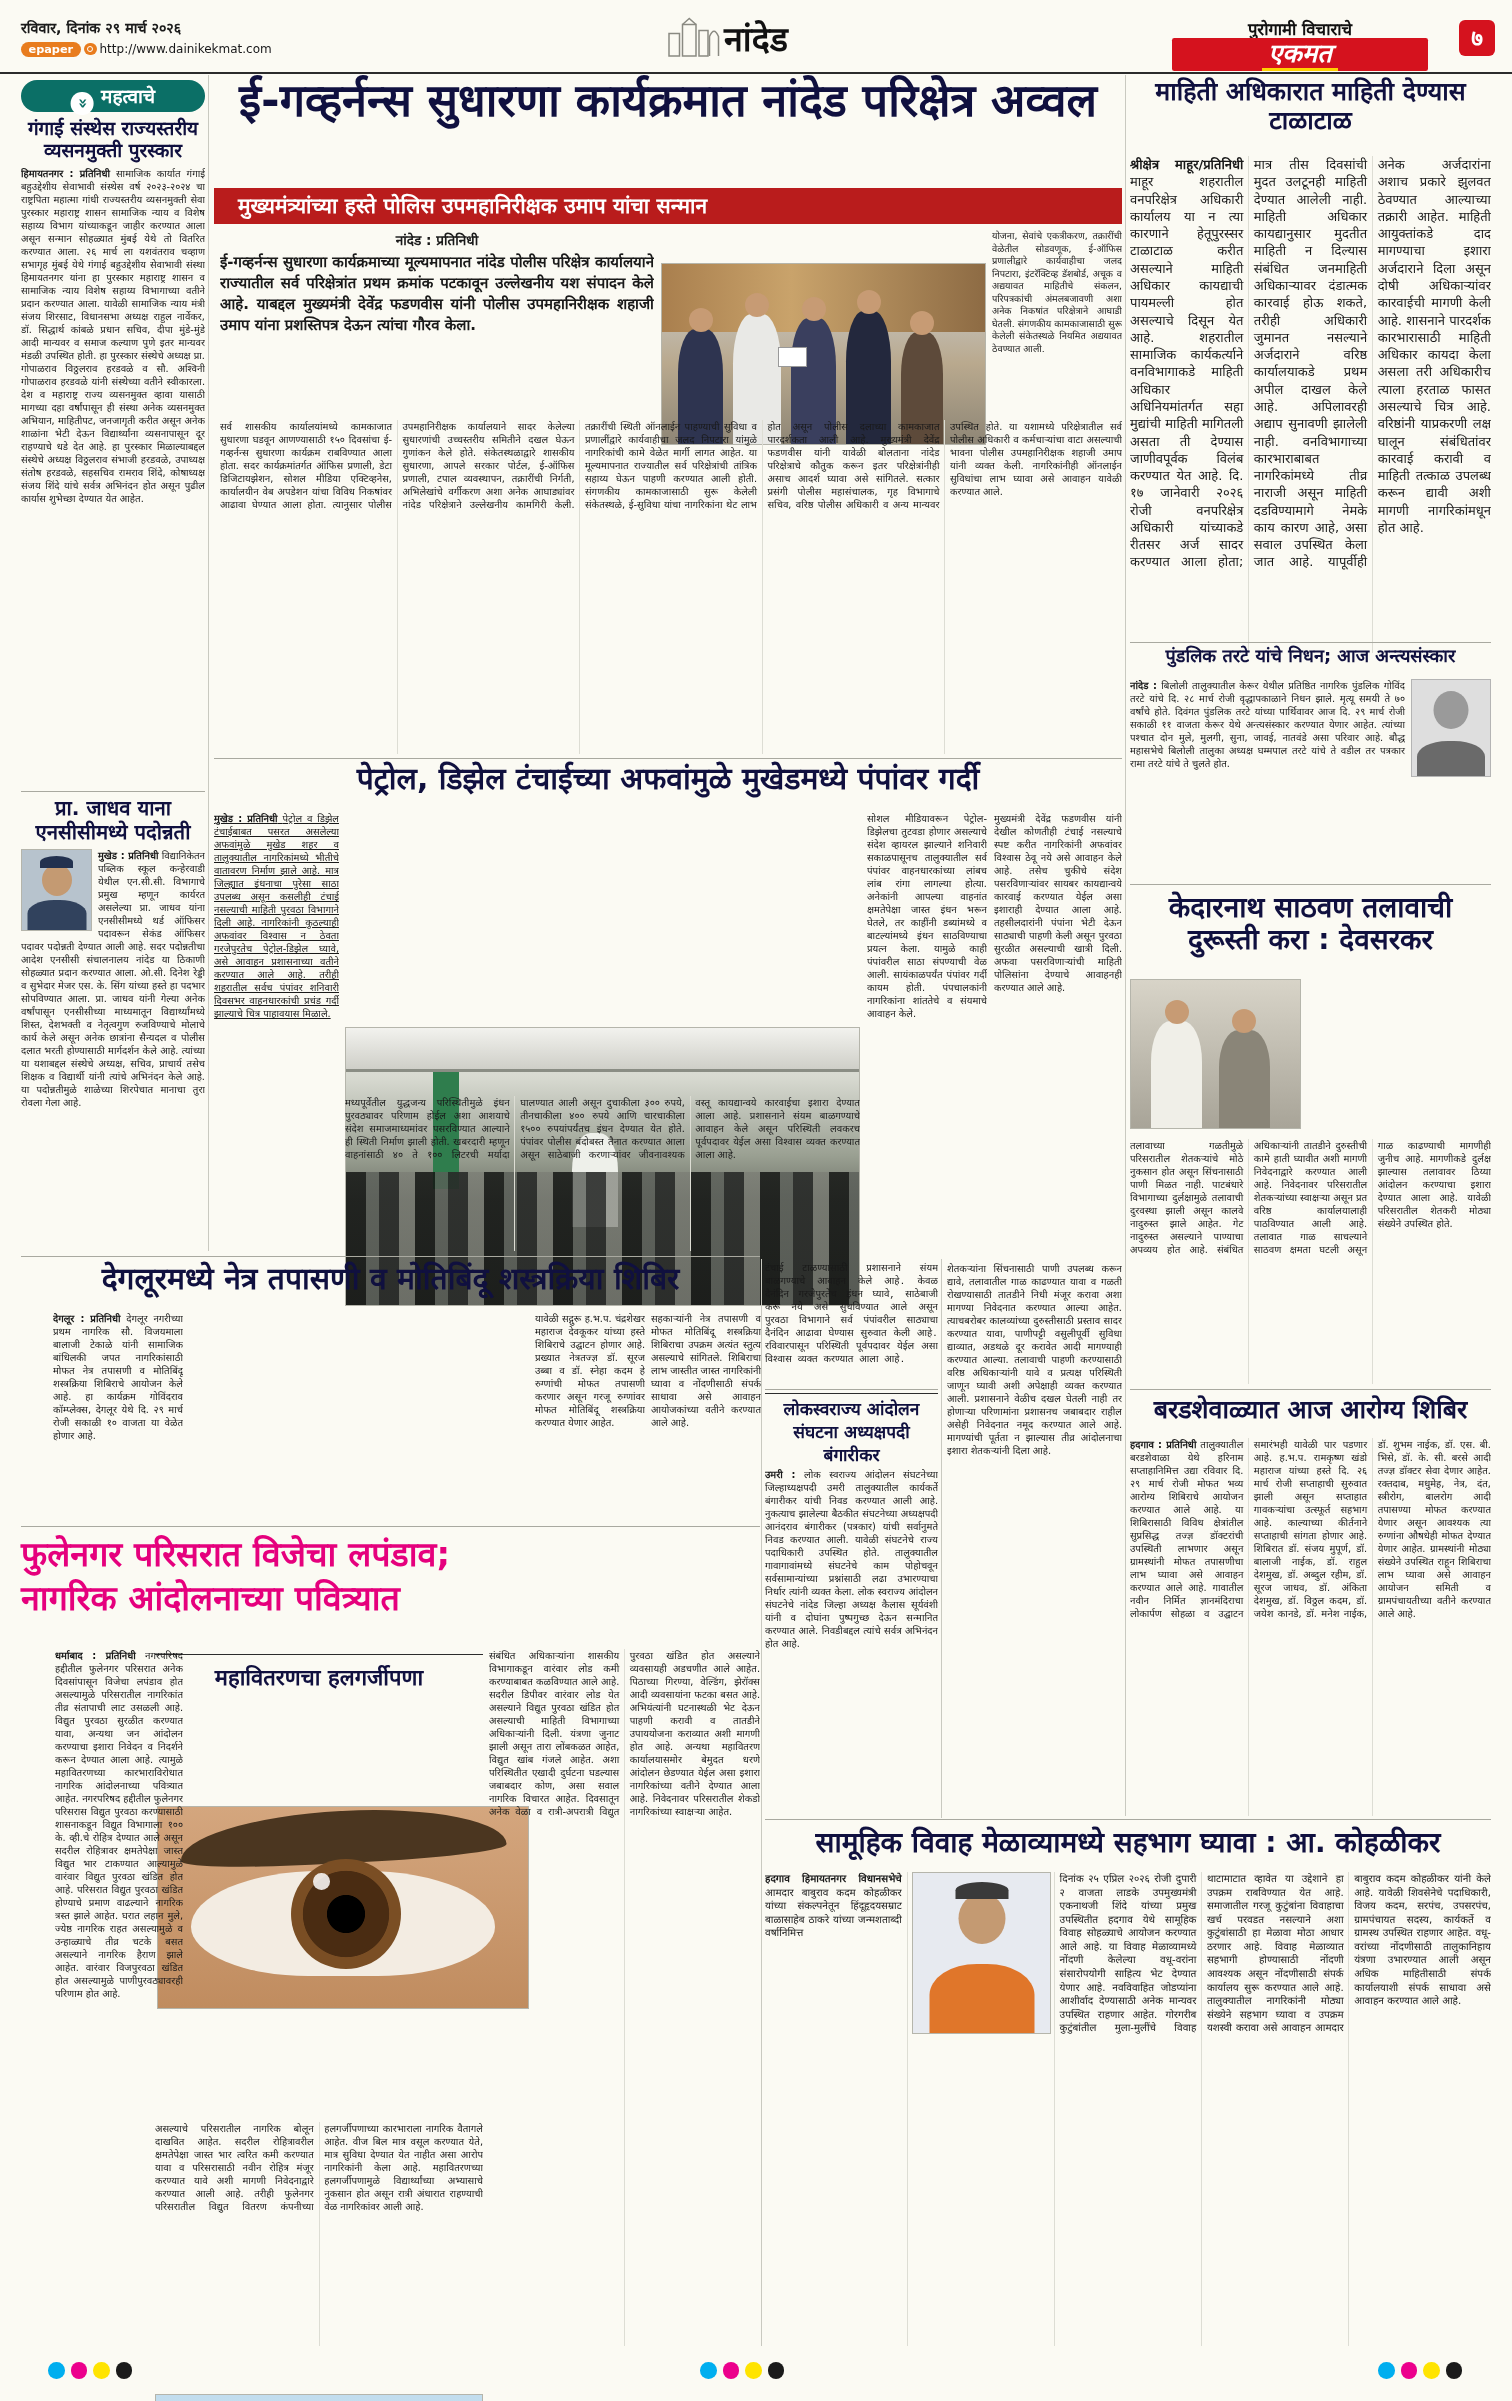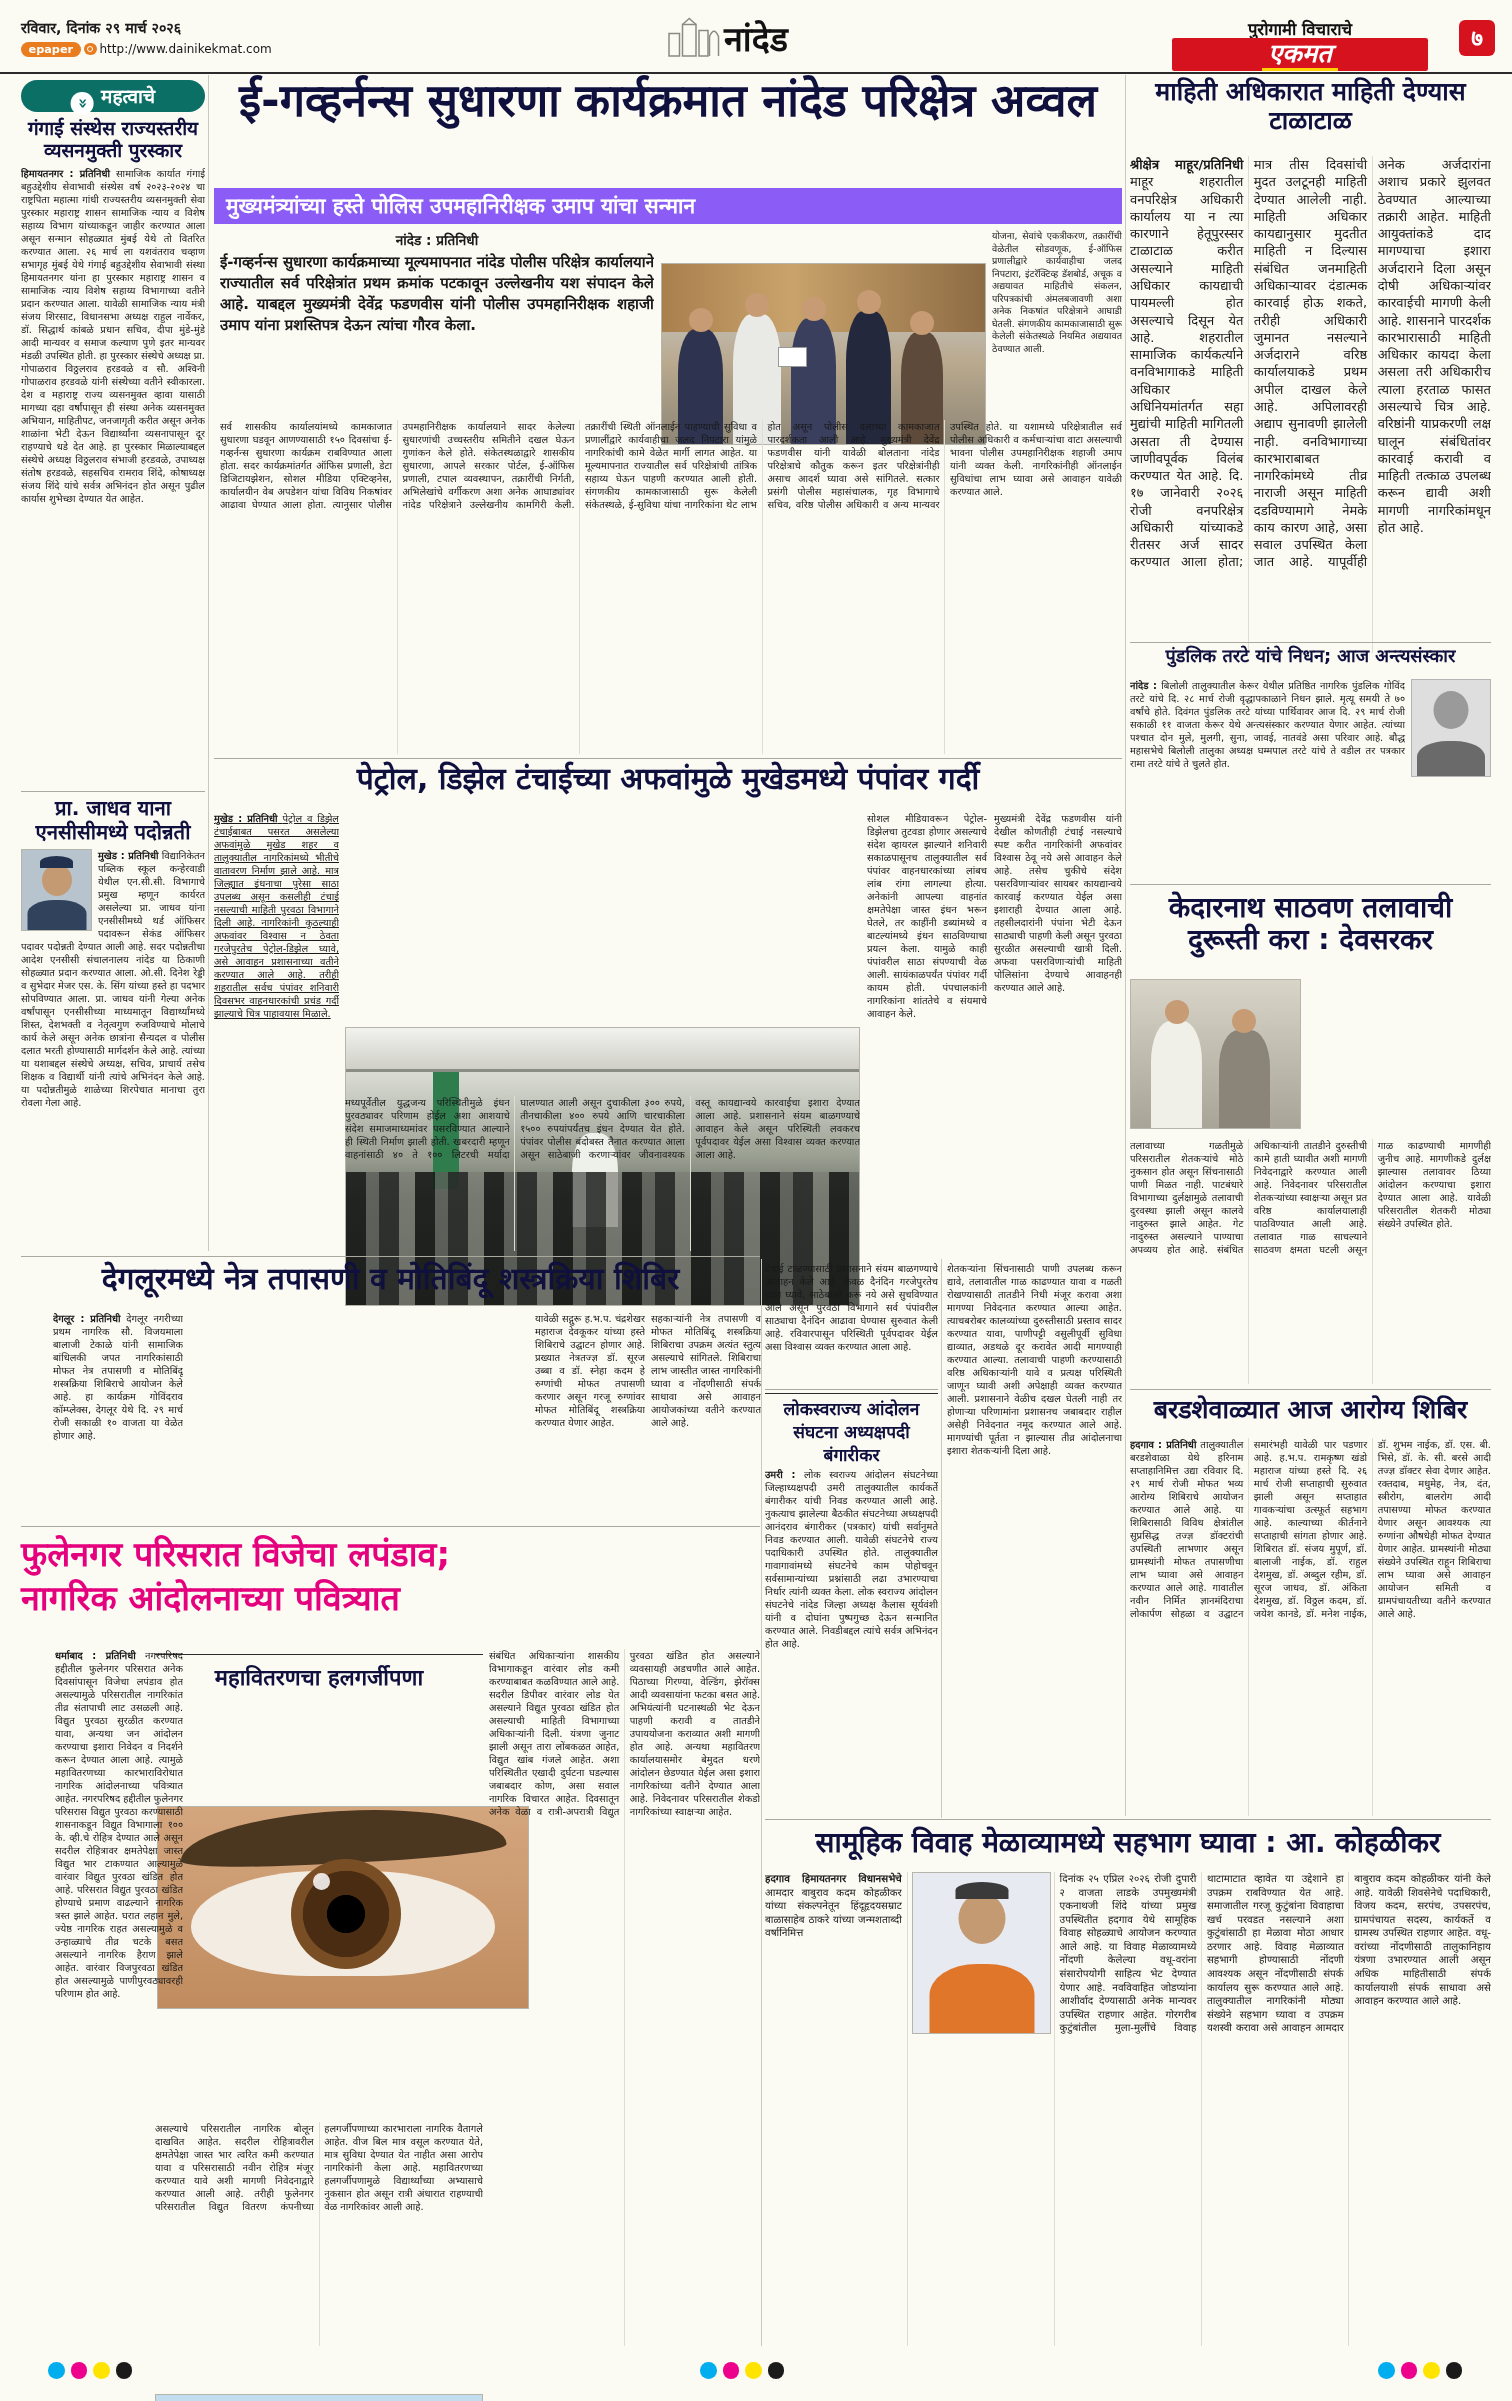--- a/index.html
+++ b/index.html
@@ -17,21 +17,21 @@
   .photo{position:relative;overflow:hidden;border:0.8px solid #b5b5ab;}
   
   .epill{display:inline-block;background:#e87c1e;color:#fff;font-weight:bold;font-size:11.3px;padding:0.8px 7.5px;border-radius:8.3px;}
   .mag{display:inline-block;width:12.8px;height:12.8px;border-radius:50%;background:#e87c1e;position:relative;vertical-align:-2.3px;margin:0 3px;}
   .mag:before{content:"";position:absolute;left:3px;top:3px;width:4.5px;height:4.5px;border:1.5px solid #fff;border-radius:50%;}
   .ekmat{background:#d5121e;color:#fff;font-weight:bold;font-style:italic;text-align:center;border-radius:2.3px;position:relative;}
   .ekmat span{display:inline-block;font-size:25.6px;line-height:30px;border-bottom:3px solid #ffd200;padding:0 6px;}
   .pgnum{background:#d5121e;color:#fff;font-weight:bold;font-size:22.6px;text-align:center;line-height:36px;border-radius:6px;}
   .mvbox{background:#0b6f66;color:#fff;font-weight:bold;font-size:19px;text-align:center;line-height:32px;border-radius:16px;}
   .mv-ic{display:inline-block;background:#fff;color:#0b6f66;width:22.6px;height:22.6px;line-height:21px;border-radius:50%;transform:rotate(90deg);font-size:16.6px;vertical-align:-4.5px;margin-right:7.5px;}
-  .subbar{background:#8b5cf6;color:#fff;font-weight:bold;font-size:21px;line-height:36px;padding-left:12px;}
+  .subbar{background:#b91c1c;color:#fff;font-weight:bold;font-size:21px;line-height:36px;padding-left:24px;}
   .pinkhl{color:#e5007d;font-weight:bold;line-height:1.3;}
   .boxedhl{border-top:1.5px solid #2c2c2c;font-weight:bold;color:#10103f;text-align:center;}
   
   .fig{position:absolute;bottom:0;border-radius:38% 38% 0 0;}
   .fig .head{position:absolute;top:-21px;left:50%;transform:translateX(-50%);width:24px;height:24px;border-radius:50%;background:#c79b74;}
   
   .ph-head{position:absolute;left:50%;transform:translateX(-50%);border-radius:50%;}
   .ph-body{position:absolute;left:50%;transform:translateX(-50%);border-radius:45% 45% 0 0;bottom:0;}
   .dot{display:inline-block;width:16.6px;height:16.6px;border-radius:50%;margin-right:6px;}
   a.site{color:#18181a;text-decoration:none;font-size:12px;}
@@ -128,21 +128,21 @@
 <div class="abs photo" style="left:157px;top:1312px;width:372px;height:203px;background:linear-gradient(#d4a67e,#c08c5f);">
   <div class="abs" style="left:6%;top:2%;width:88%;height:26%;background:#3c2a16;border-radius:50% 50% 40% 40%/80% 80% 20% 20%;transform:rotate(-3deg);opacity:.9;"></div>
   <div class="abs" style="left:9%;top:32%;width:82%;height:52%;background:#f3ece2;border-radius:50% 50% 45% 45%/62% 62% 55% 55%;"></div>
   <div class="abs" style="left:36%;top:26%;width:110px;height:110px;border-radius:50%;background:radial-gradient(circle,#000 0 24%,#4a2c12 25% 55%,#7a4e24 56% 74%,#3a2410 100%);"></div>
   <div class="abs" style="left:42%;top:33%;width:16.6px;height:16.6px;border-radius:50%;background:#fff;opacity:.85;"></div>
 </div>
 <div class="abs bt" style="left:535px;top:1312px;width:110px;height:206px;">यावेळी सद्गुरू ह.भ.प. चंद्रशेखर महाराज देवकूकर यांच्या हस्ते शिबिराचे उद्घाटन होणार आहे. प्रख्यात नेत्रतज्ज्ञ डॉ. सूरज उब्बा व डॉ. स्नेहा कदम हे रुग्णांची मोफत तपासणी करणार असून गरजू रुग्णांवर मोफत मोतिबिंदू शस्त्रक्रिया करण्यात येणार आहेत.</div>
 <div class="abs bt" style="left:651px;top:1312px;width:110px;height:206px;">सहकाऱ्यांनी नेत्र तपासणी व मोफत मोतिबिंदू शस्त्रक्रिया शिबिराचा उपक्रम अत्यंत स्तुत्य असल्याचे सांगितले. शिबिराचा लाभ जास्तीत जास्त नागरिकांनी घ्यावा व नोंदणीसाठी संपर्क साधावा असे आवाहन आयोजकांच्या वतीने करण्यात आले आहे.</div>
 
 <div class="abs vrule" style="left:761px;top:1259px;width:0.8px;height:1087px;"></div>
-<div class="abs bt" style="left:765px;top:1262px;width:173px;height:123px;">टंचाई टाळण्यासाठी प्रशासनाने संयम बाळगण्याचे आवाहन केले आहे. केवळ दैनंदिन गरजेपुरतेच इंधन घ्यावे, साठेबाजी करू नये असे सुचविण्यात आले असून पुरवठा विभागाने सर्व पंपांवरील साठ्याचा दैनंदिन आढावा घेण्यास सुरुवात केली आहे. रविवारपासून परिस्थिती पूर्वपदावर येईल असा विश्वास व्यक्त करण्यात आला आहे.</div>
+<div class="abs bt" style="left:765px;top:1262px;width:173px;height:123px;font-family:Liberation Mono, monospace;">टंचाई टाळण्यासाठी प्रशासनाने संयम बाळगण्याचे आवाहन केले आहे. केवळ दैनंदिन गरजेपुरतेच इंधन घ्यावे, साठेबाजी करू नये असे सुचविण्यात आले असून पुरवठा विभागाने सर्व पंपांवरील साठ्याचा दैनंदिन आढावा घेण्यास सुरुवात केली आहे. रविवारपासून परिस्थिती पूर्वपदावर येईल असा विश्वास व्यक्त करण्यात आला आहे.</div>
 <div class="abs rule" style="left:765px;top:1389px;width:173px;height:0.8px;"></div>
 <div class="abs boxedhl" style="left:765px;top:1393px;width:173px;height:69px;font-size:17.3px;padding-top:3px;">लोकस्वराज्य आंदोलन संघटना अध्यक्षपदी बंगारीकर</div>
 <div class="abs bt" style="left:765px;top:1468px;width:173px;height:348px;">
   <p><b class="dl">उमरी :</b> <span>लोक स्वराज्य आंदोलन संघटनेच्या जिल्हाध्यक्षपदी उमरी तालुक्यातील कार्यकर्ते बंगारीकर यांची निवड करण्यात आली आहे. नुकत्याच झालेल्या बैठकीत संघटनेच्या अध्यक्षपदी आनंदराव बंगारीकर (पत्रकार) यांची सर्वानुमते निवड करण्यात आली. यावेळी संघटनेचे राज्य पदाधिकारी उपस्थित होते. तालुक्यातील गावागावांमध्ये संघटनेचे काम पोहोचवून सर्वसामान्यांच्या प्रश्नांसाठी लढा उभारण्याचा निर्धार त्यांनी व्यक्त केला. लोक स्वराज्य आंदोलन संघटनेचे नांदेड जिल्हा अध्यक्ष कैलास सूर्यवंशी यांनी व दोघांना पुष्पगुच्छ देऊन सन्मानित करण्यात आले. निवडीबद्दल त्यांचे सर्वत्र अभिनंदन होत आहे.</span></p>
 </div>
 <div class="abs vrule" style="left:941px;top:1259px;width:0.8px;height:559px;"></div>
 <div class="abs bt" style="left:947px;top:1262px;width:175px;height:554px;">शेतकऱ्यांना सिंचनासाठी पाणी उपलब्ध करून द्यावे, तलावातील गाळ काढण्यात यावा व गळती रोखण्यासाठी तातडीने निधी मंजूर करावा अशा मागण्या निवेदनात करण्यात आल्या आहेत. त्याचबरोबर कालव्यांच्या दुरुस्तीसाठी प्रस्ताव सादर करण्यात यावा, पाणीपट्टी वसुलीपूर्वी सुविधा द्याव्यात, अडथळे दूर करावेत आदी मागण्याही करण्यात आल्या. तलावाची पाहणी करण्यासाठी वरिष्ठ अधिकाऱ्यांनी यावे व प्रत्यक्ष परिस्थिती जाणून घ्यावी अशी अपेक्षाही व्यक्त करण्यात आली. प्रशासनाने वेळीच दखल घेतली नाही तर होणाऱ्या परिणामांना प्रशासनच जबाबदार राहील असेही निवेदनात नमूद करण्यात आले आहे. मागण्यांची पूर्तता न झाल्यास तीव्र आंदोलनाचा इशारा शेतकऱ्यांनी दिला आहे.</div>
 
 <div class="abs vrule" style="left:1125px;top:75px;width:0.8px;height:1741px;"></div>
 <div class="abs hl" style="left:1130px;top:77px;width:361px;height:60px;font-size:25px;">माहिती अधिकारात माहिती देण्यास टाळाटाळ</div>

